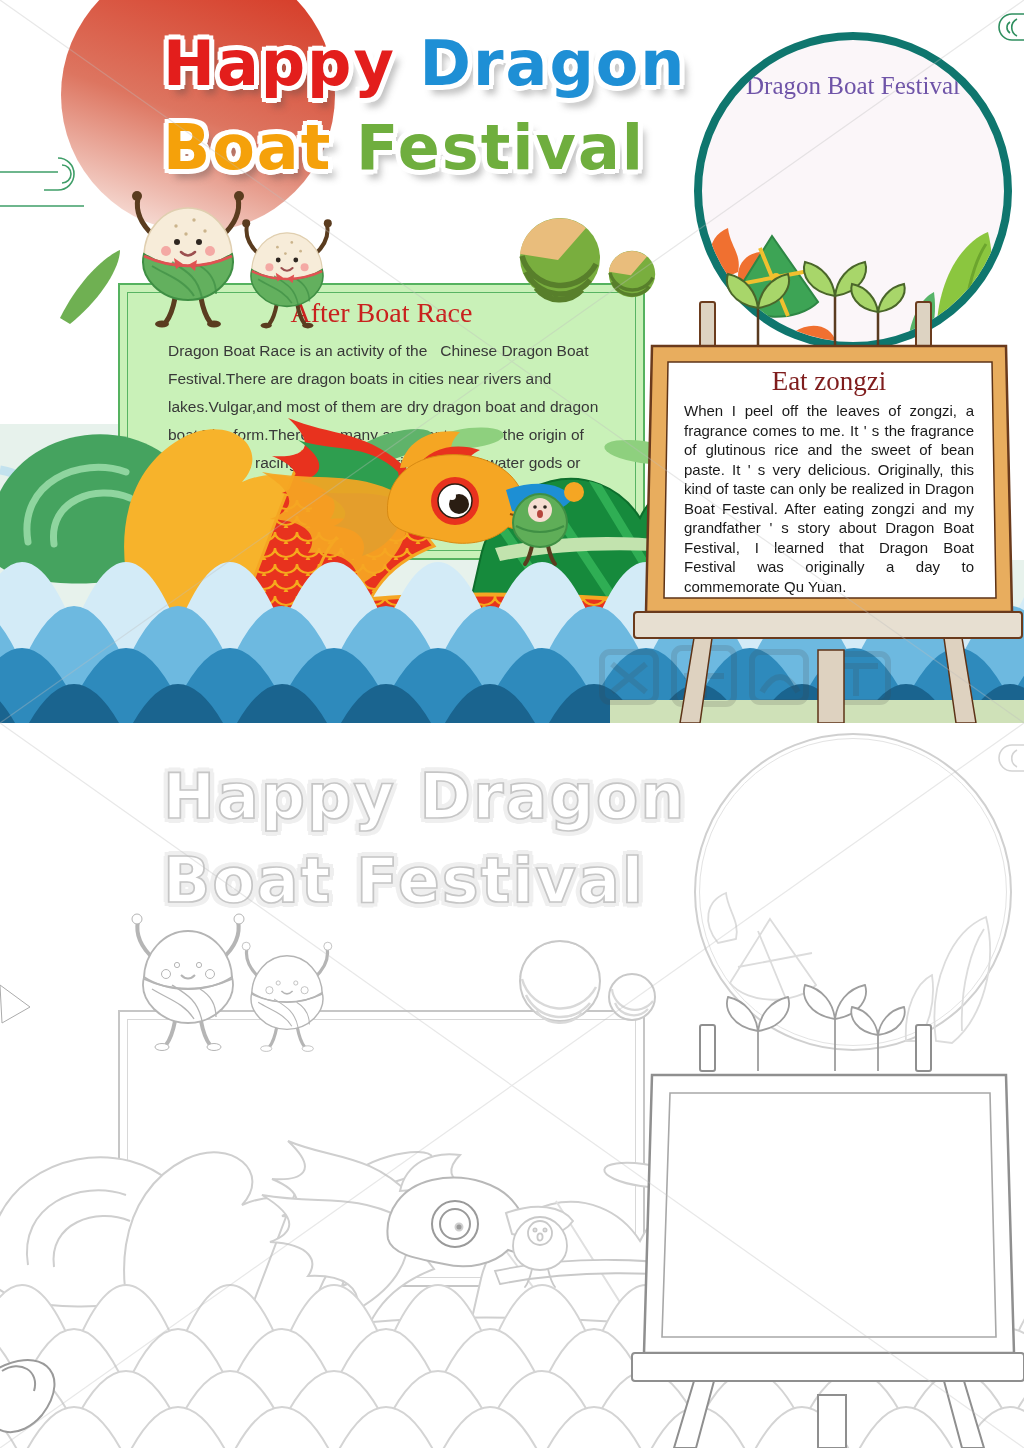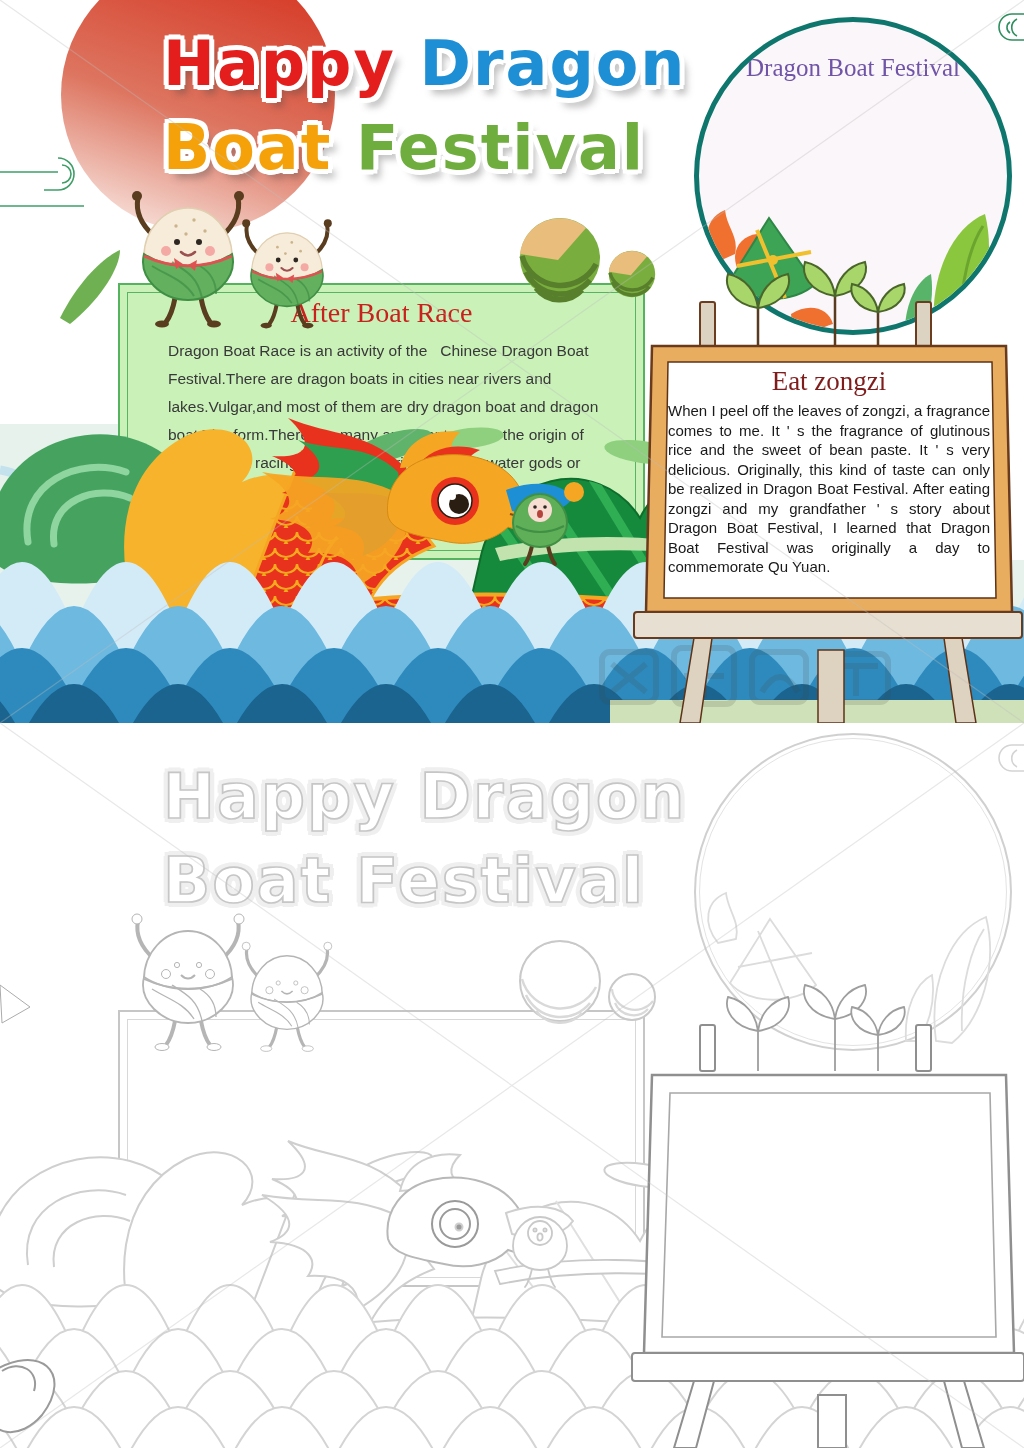--- a/index.html
+++ b/index.html
@@ -17,39 +17,39 @@
   .t-red{color:#e31e1c}.t-blue{color:#1e8fd5}.t-orange{color:#f5a10a}.t-green{color:#6fae3e}
 
   
   .title-outline{left:163px;top:32px;width:560px;font-family:"DejaVu Sans",sans-serif;
          font-weight:bold;font-size:62px;letter-spacing:2px;line-height:84px;}
   .title-outline .w{color:#fff;-webkit-text-stroke:1.7px #c6c6c6;
     text-shadow:-4px -4px 0 #efefef,4px -4px 0 #efefef,-4px 4px 0 #efefef,4px 4px 0 #efefef,
                 -5px 0 0 #efefef,5px 0 0 #efefef,0 -5px 0 #efefef,0 5px 0 #efefef;}
 
   
-  .intro-circle{left:694px;top:17px;width:318px;height:318px;border-radius:50%;
-      background:#fbf6f9;border:5px solid #0f766e;box-sizing:border-box;overflow:hidden;}
+  .intro-circle{left:694px;top:32px;width:318px;height:318px;border-radius:50%;
+      background:#fbf6f9;border:8px solid #0f766e;box-sizing:border-box;overflow:hidden;}
   .intro-heading{margin:32px 0 0;text-align:center;font-family:"Liberation Serif",serif;
       font-weight:400;font-size:25px;color:#6f54a8;}
   .intro-body{margin:8px 34px 0 38px;font-size:15px;line-height:1.87;text-align:justify;color:#1f1f1f;}
 
   
   .race-box{left:118px;top:283px;width:527px;height:277px;background:#c9f1b8;
       border:2px solid #55b25f;box-sizing:border-box;}
   .race-box::before{content:"";position:absolute;inset:7px;border:1.5px solid #58b463;pointer-events:none;}
   .race-head{margin:12px 0 0;text-align:center;font-family:"Liberation Serif",serif;
       font-weight:400;font-size:28px;color:#c9211e;}
   .race-body{margin:8px 20px 0 48px;font-size:15.5px;line-height:1.8;color:#383838;white-space:pre-wrap;}
 
   
   .easel-text{left:664px;top:364px;width:330px;height:234px;overflow:hidden;box-sizing:border-box;}
   .easel-head{margin:2px 0 0;text-align:center;font-family:"Liberation Serif",serif;
       font-weight:400;font-size:27px;color:#7f1d1d;}
-  .easel-body{margin:4px 4px 0;font-size:15px;line-height:1.3;text-align:justify;color:#191919;}
+  .easel-body{margin:4px 20px 0;font-size:15px;line-height:1.3;text-align:justify;color:#191919;}
 
   
   .half-b{left:0;top:723px;width:1024px;height:725px;background:#fff;}
   .circle-outline{left:694px;top:10px;width:318px;height:318px;border-radius:50%;
       border:2px solid #d0d0d0;box-sizing:border-box;}
   .circle-outline::before{content:"";position:absolute;inset:3px;border-radius:50%;border:1px solid #e3e3e3;}
   .box-outline{left:118px;top:287px;width:527px;height:277px;background:#fff;
       border:2px solid #c6c6c6;box-sizing:border-box;}
   .box-outline::before{content:"";position:absolute;inset:7px;border:1px solid #d8d8d8;}
 

